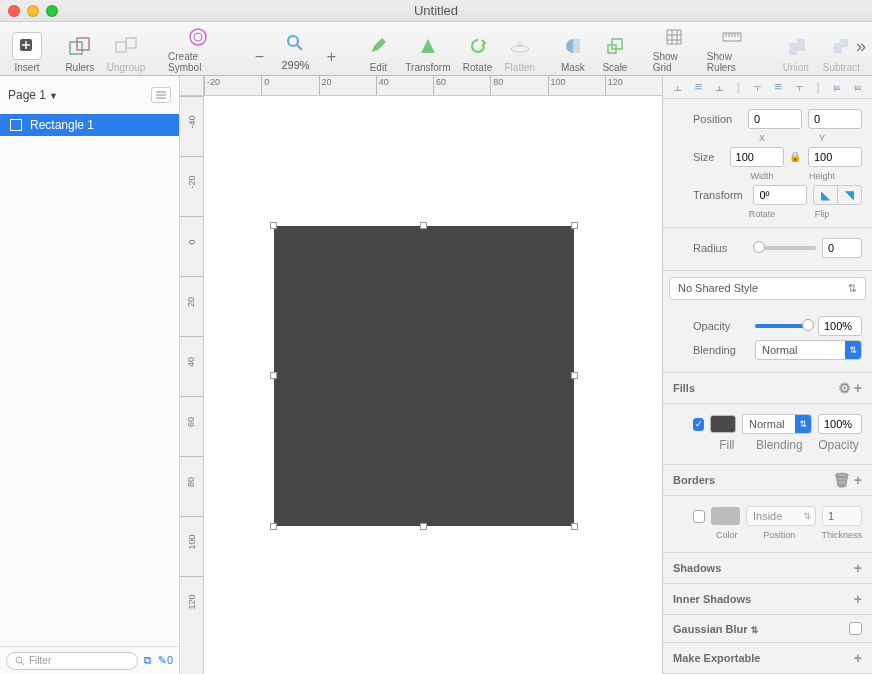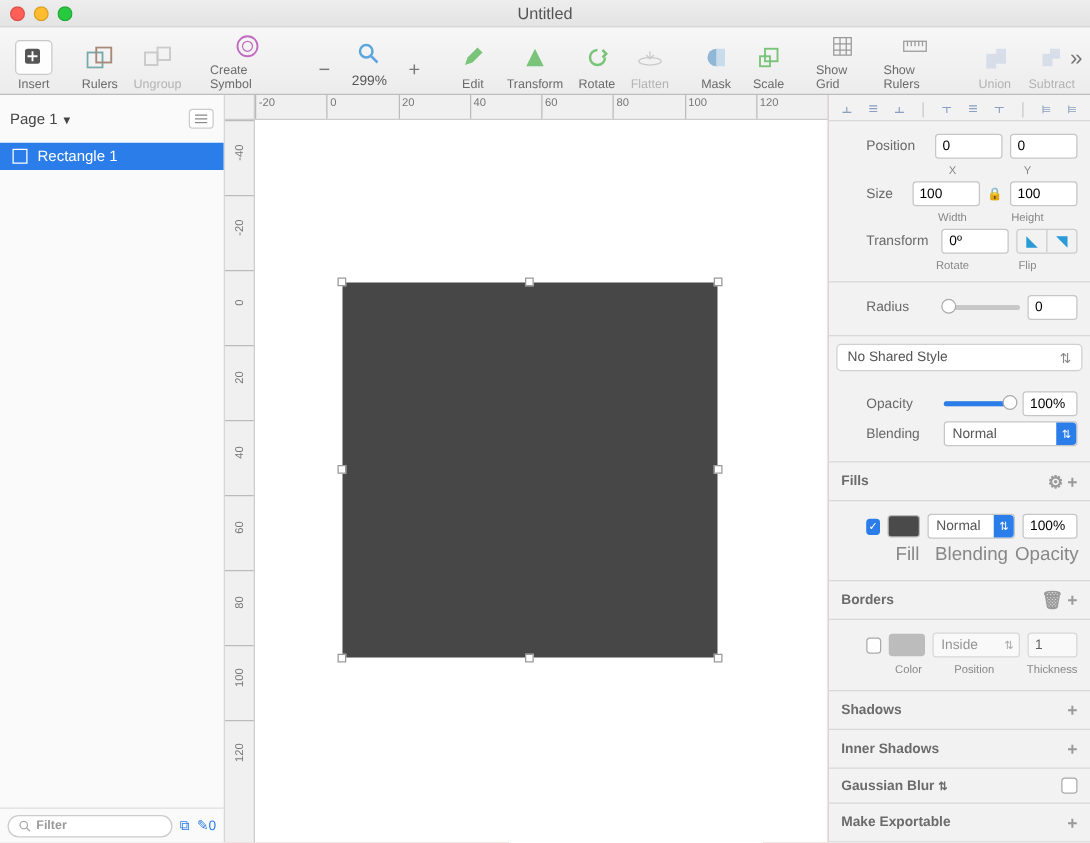--- a/index.html
+++ b/index.html
@@ -27,24 +27,24 @@
   
   .main { display:flex; height: calc(674px - 22px - 54px); }
   .sidebar { width: 180px; background:#fafafa; border-right:1px solid #d6d6d6; display:flex; flex-direction:column;}
   .pagehdr { height:38px; display:flex; align-items:center; padding:0 8px; font-size:12px; color:#444; justify-content:space-between;}
   .pagehdr .arrow { font-size:9px; margin-left:3px;}
   .pagehdr .btn { width:20px; height:16px; border:1px solid #ccc; border-radius:3px; background:#fff; display:flex;align-items:center;justify-content:center;}
   .layerlist { flex:1; overflow:auto;}
   .layeritem { height:22px; display:flex; align-items:center; padding:0 10px; gap:8px; background:#2b7de9; color:#fff; font-size:12px;}
   .layeritem .shape { width:12px; height:12px; border:1.5px solid #fff;}
   .sb-footer { height:28px; border-top:1px solid #ddd; display:flex; align-items:center; padding:0 6px; gap:6px;}
-  .filter { flex:1; height:18px; border:1px solid #ccc; border-radius:9px; background:#fff; padding:0 8px; font-size:10px; color:#999; display:flex;align-items:center; gap:4px;font-weight:bold;}
+  .filter { flex:1; height:18px; border:1px solid #ccc; border-radius:9px; background:#fff; padding:0 8px; font-size:10px; color:#999; display:flex;align-items:center; gap:4px;}
 
   
-  .canvaswrap { flex:1; display:flex; flex-direction:column; position:relative; background:#fca5a5;}
+  .canvaswrap { flex:1; display:flex; flex-direction:column; position:relative; background:#4d7c0f;}
   .ruler-corner { position:absolute; left:0; top:0; width:24px; height:20px; background:#f0f0f0; border-right:1px solid #ccc; border-bottom:1px solid #ccc; z-index:3;}
   .ruler-h { position:absolute; left:24px; right:0; top:0; height:20px; background:#f0f0f0; border-bottom:1px solid #ccc; z-index:2; display:flex; font-size:9px; color:#777;}
   .ruler-h .tick { width:60px; border-left:1px solid #bbb; padding:1px 2px;}
   .ruler-v { position:absolute; left:0; top:20px; bottom:0; width:24px; background:#f0f0f0; border-right:1px solid #ccc; z-index:2; font-size:9px; color:#777;}
   .ruler-v .tick { height:60px; border-top:1px solid #bbb; display:flex; align-items:flex-start; justify-content:center;}
   .ruler-v .tick span { transform: rotate(-90deg); display:inline-block; margin-top:20px;}
   .canvas { position:absolute; left:24px; top:20px; right:0; bottom:0; background:#fff;}
   .shape-rect { position:absolute; left:70px; top:130px; width:300px; height:300px; background:#474747;}
   .handle { position:absolute; width:7px; height:7px; background:#fff; border:1px solid #999;}
   .h-nw{left:-4px;top:-4px;} .h-n{left:50%;top:-4px;margin-left:-4px;} .h-ne{right:-4px;top:-4px;}
@@ -415,21 +415,21 @@
     <div class="section">
       <div class="row">
         <span class="chk on">✓</span>
         <span class="swatch"></span>
         <div class="select blue" style="flex:0 0 70px;">
             <span>Normal</span>
             <span class="caret">⇅</span>
           </div>
         <input class="inp" style="width: 44px;" value="100%">
       </div>
-      <div class="row" style="font-size:15px;color:#888;gap:0;">
+      <div class="row" style="font-size:12px;color:#888;gap:0;">
         <span style="width:18px;"></span>
           <span style="width:36px;text-align:center;">Fill</span>
         <span style="width:76px;text-align:center;">Blending</span>
         <span style="width:50px;text-align:center;">Opacity</span>
       </div>
     </div>
 
     <div class="section header">
       <span>Borders</span>
       <span><span class="addicon">🗑</span> <span class="addicon">+</span></span>

